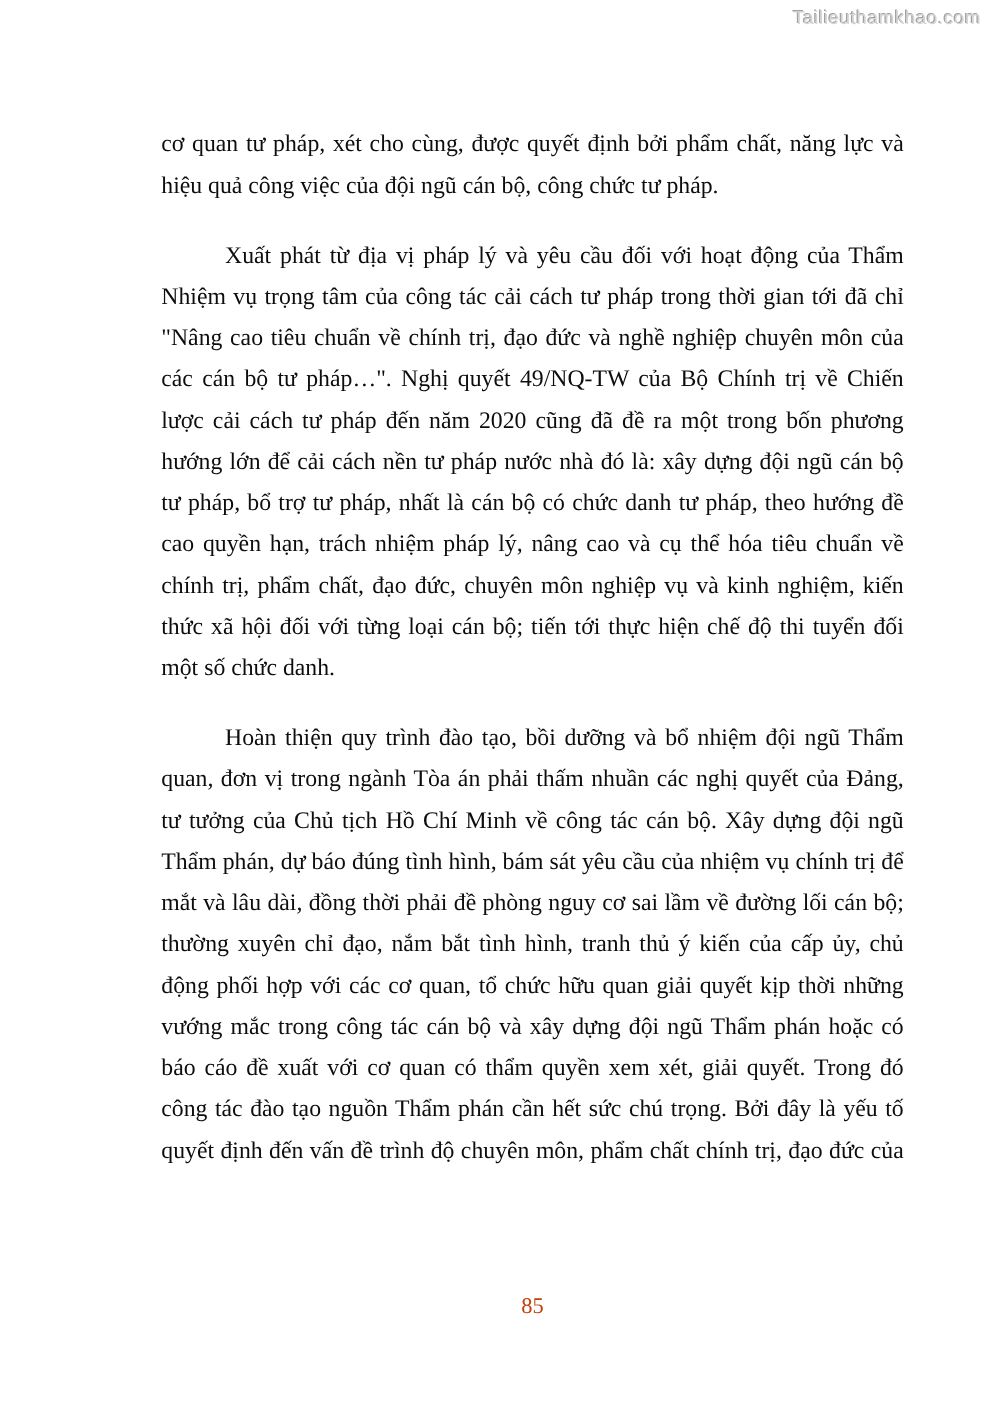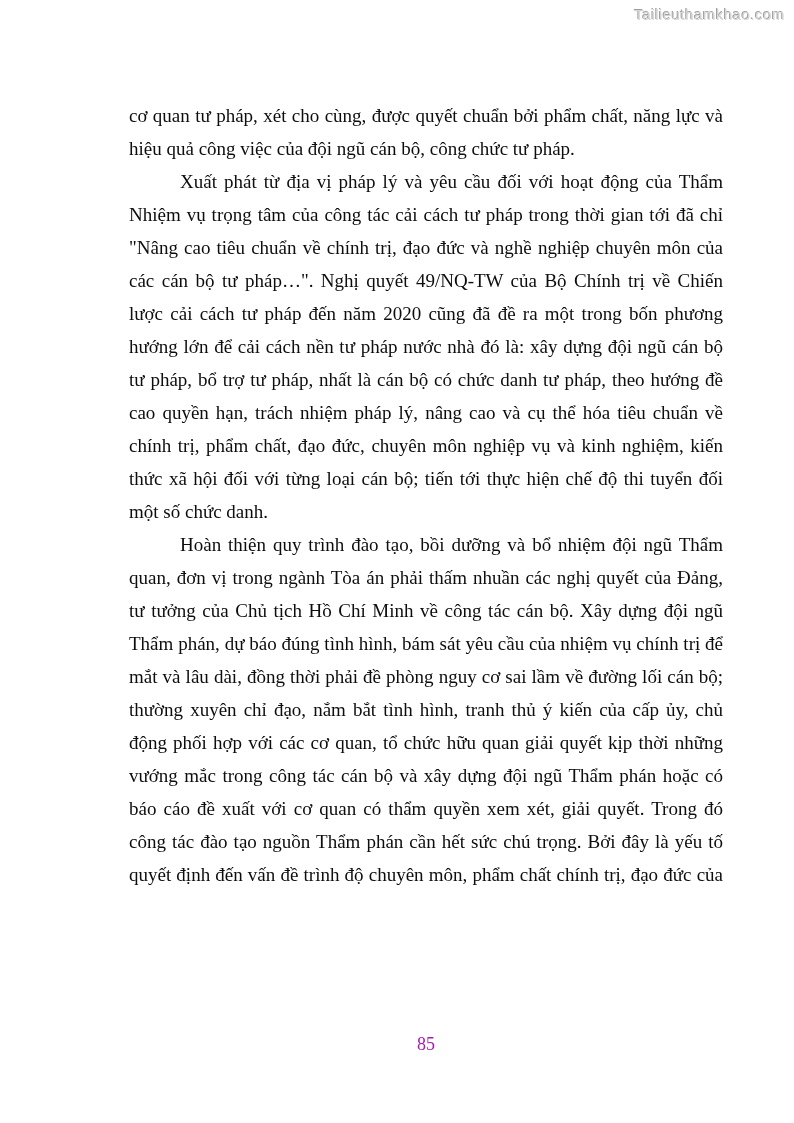--- a/index.html
+++ b/index.html
@@ -35,44 +35,44 @@
     height: 33px;
     line-height: 33px;
     overflow: hidden;
     text-align: justify;
     text-align-last: justify;
   }
   .line.short {
     text-align: right;
     text-align-last: left;
   }
-  .line.indent { text-indent: 51px; }
+  .line.indent { text-indent: 51px; margin-top: 23px; }
   .pagenum-wrap {
     position: absolute;
     left: 129px;
     top: 1034px;
     width: 594px;
     text-align: center;
   }
   .pagenum {
     font-size: 18px;
-    color: #a21caf;
+    color: #c2410c;
   }
 </style>
 </head>
 <body>
 
 <div class="page">
 
   <div class="watermark">Tailieuthamkhao.com</div>
 
   <div class="textblock">
 
     <div class="paragraph">
-      <div class="line">cơ quan tư pháp, xét cho cùng, được quyết chuẩn bởi phẩm chất, năng lực và</div>
+      <div class="line">cơ quan tư pháp, xét cho cùng, được quyết định bởi phẩm chất, năng lực và</div>
       <div class="line short">hiệu quả công việc của đội ngũ cán bộ, công chức tư pháp.</div>
     </div>
 
     <div class="paragraph">
       <div class="line indent">Xuất phát từ địa vị pháp lý và yêu cầu đối với hoạt động của Thẩm</div>
       <div class="line">Nhiệm vụ trọng tâm của công tác cải cách tư pháp trong thời gian tới đã chỉ rõ</div>
       <div class="line">"Nâng cao tiêu chuẩn về chính trị, đạo đức và nghề nghiệp chuyên môn của</div>
       <div class="line">các cán bộ tư pháp…". Nghị quyết 49/NQ-TW của Bộ Chính trị về Chiến</div>
       <div class="line">lược cải cách tư pháp đến năm 2020 cũng đã đề ra một trong bốn phương</div>
       <div class="line">hướng lớn để cải cách nền tư pháp nước nhà đó là: xây dựng đội ngũ cán bộ</div>

